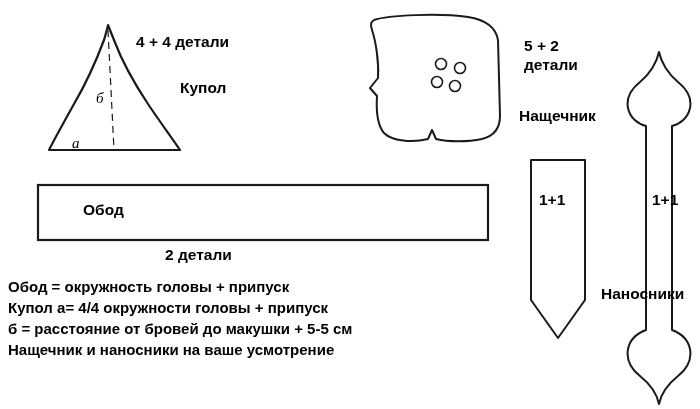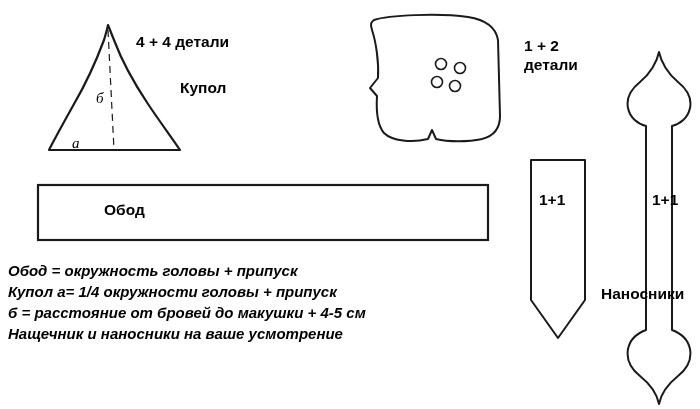--- a/index.html
+++ b/index.html
@@ -37,23 +37,22 @@
   .lbl-16 { font-size: 15.5px; }
   .lbl-italic-serif {
     font-family: "Liberation Serif", serif;
     font-weight: normal;
     font-style: italic;
     font-size: 15px;
   }
   .notes {
     position: absolute;
     left: 8px;
-    top: 262px;
+    top: 278px;
     width: 470px;
-    font-style: italic;
   }
   .notes div {
     font-family: "Liberation Sans", sans-serif;
     font-weight: bold;
     font-size: 15px;
     color: #000000;
     white-space: pre;
     margin-bottom: 4px;
   }
 </style>
@@ -132,33 +131,35 @@
   </svg>
 
   <div class="lbl lbl-16" style="left:136px; top:32px;">4 + 4 детали</div>
 
   <div class="lbl lbl-16" style="left:180px; top:78px;">Купол</div>
 
   <div class="lbl lbl-italic-serif" style="left:96px; top:89px;">б</div>
 
   <div class="lbl lbl-italic-serif" style="left:72px; top:134px;">а</div>
 
-  <div class="lbl lbl-16" style="left:104px; top:200px;">Обод</div>
+  <div class="lbl lbl-16" style="left:83px; top:200px;">Обод</div>
 
+  <div class="lbl lbl-16" style="left:165px; top:245px;">2 детали</div>
 
-  <div class="lbl lbl-16" style="left:524px; top:36px;">1 + 2
+  <div class="lbl lbl-16" style="left:524px; top:36px;">5 + 2
 детали</div>
 
+  <div class="lbl lbl-16" style="left:519px; top:106px;">Нащечник</div>
 
   <div class="lbl lbl-16" style="left:539px; top:190px;">1+1</div>
 
   <div class="lbl lbl-16" style="left:652px; top:190px;">1+1</div>
 
   <div class="lbl lbl-16" style="left:556px; top:284px;margin-left:45px;">Наносники</div>
 
   <div class="notes">
     <div>Обод = окружность головы + припуск</div>
-    <div>Купол а= 1/4 окружности головы + припуск</div>
-    <div>б = расстояние от бровей до макушки + 4-5 см</div>
+    <div>Купол а= 4/4 окружности головы + припуск</div>
+    <div>б = расстояние от бровей до макушки + 5-5 см</div>
     <div>Нащечник и наносники на ваше усмотрение</div>
   </div>
 
 </div>
 
 </body></html>

